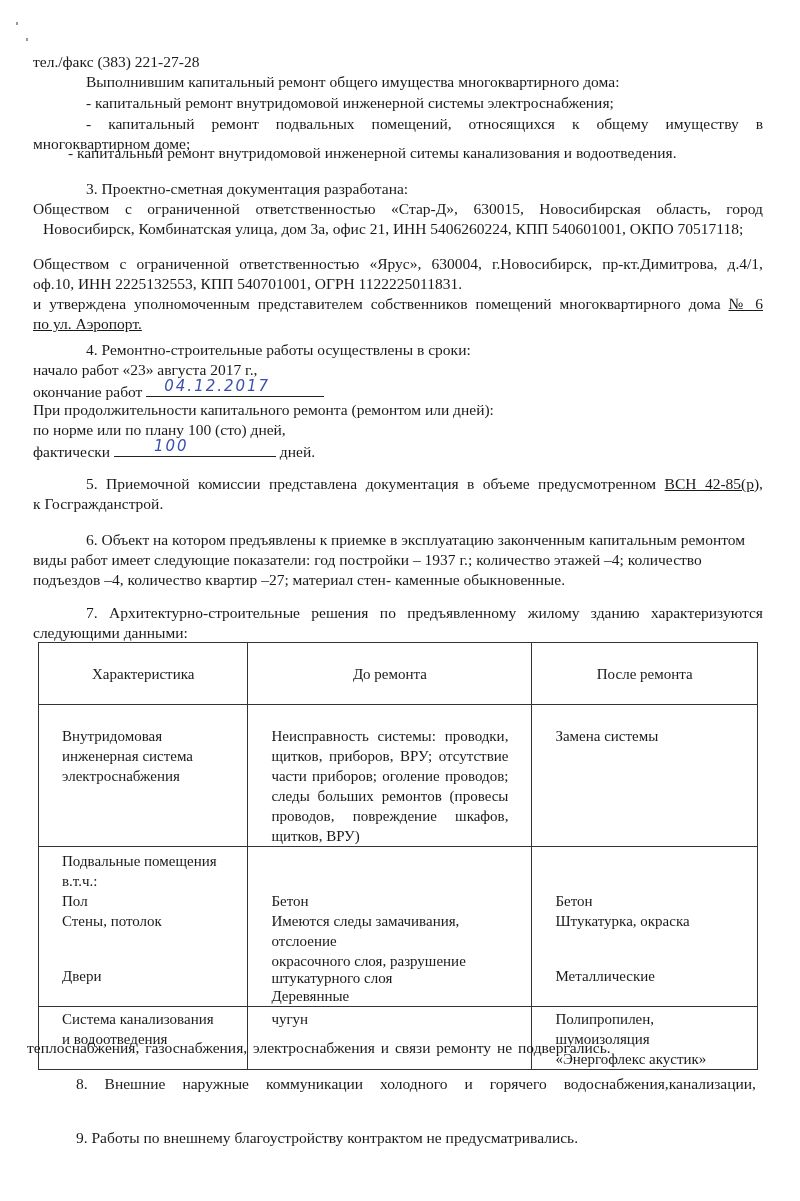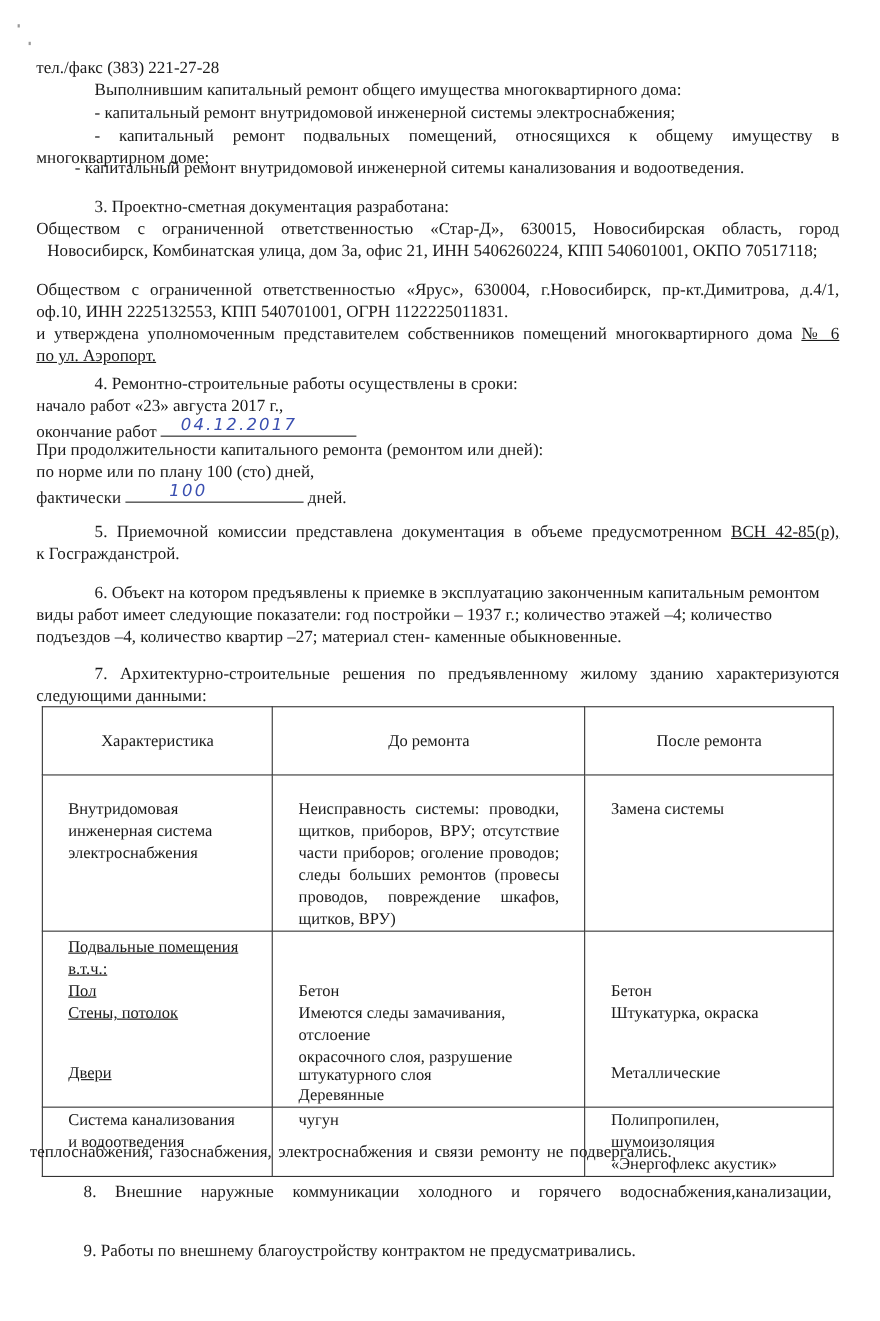--- a/index.html
+++ b/index.html
@@ -73,21 +73,21 @@
       <th class="c3">После ремонта</th>
     </tr>
   </thead>
   <tbody>
     <tr style="height:134px;">
       <td style="padding-top:21px;">Внутридомовая инженерная система электроснабжения</td>
       <td style="padding-top:21px;" class="jtext">Неисправность системы: проводки, щитков, приборов, ВРУ; отсутствие части приборов; оголение проводов; следы больших ремонтов (провесы проводов, повреждение шкафов, щитков, ВРУ)</td>
       <td style="padding-top:21px;">Замена системы</td>
     </tr>
     <tr style="height:145px;">
-      <td style="padding-top:4px;text-decoration:underline;">
+      <td style="padding-top:4px;">
         <span class="cell-block">Подвальные помещения</span>
         <span class="cell-block">в.т.ч.:</span>
         <span class="cell-block">Пол</span>
         <span class="cell-block">Стены, потолок</span>
         <span class="cell-block" style="height:20px;"></span>
         <span class="cell-block" style="height:15px;"></span>
         <span class="cell-block">Двери</span>
       </td>
       <td style="padding-top:4px;">
         <span class="cell-block" style="height:20px;"></span>

